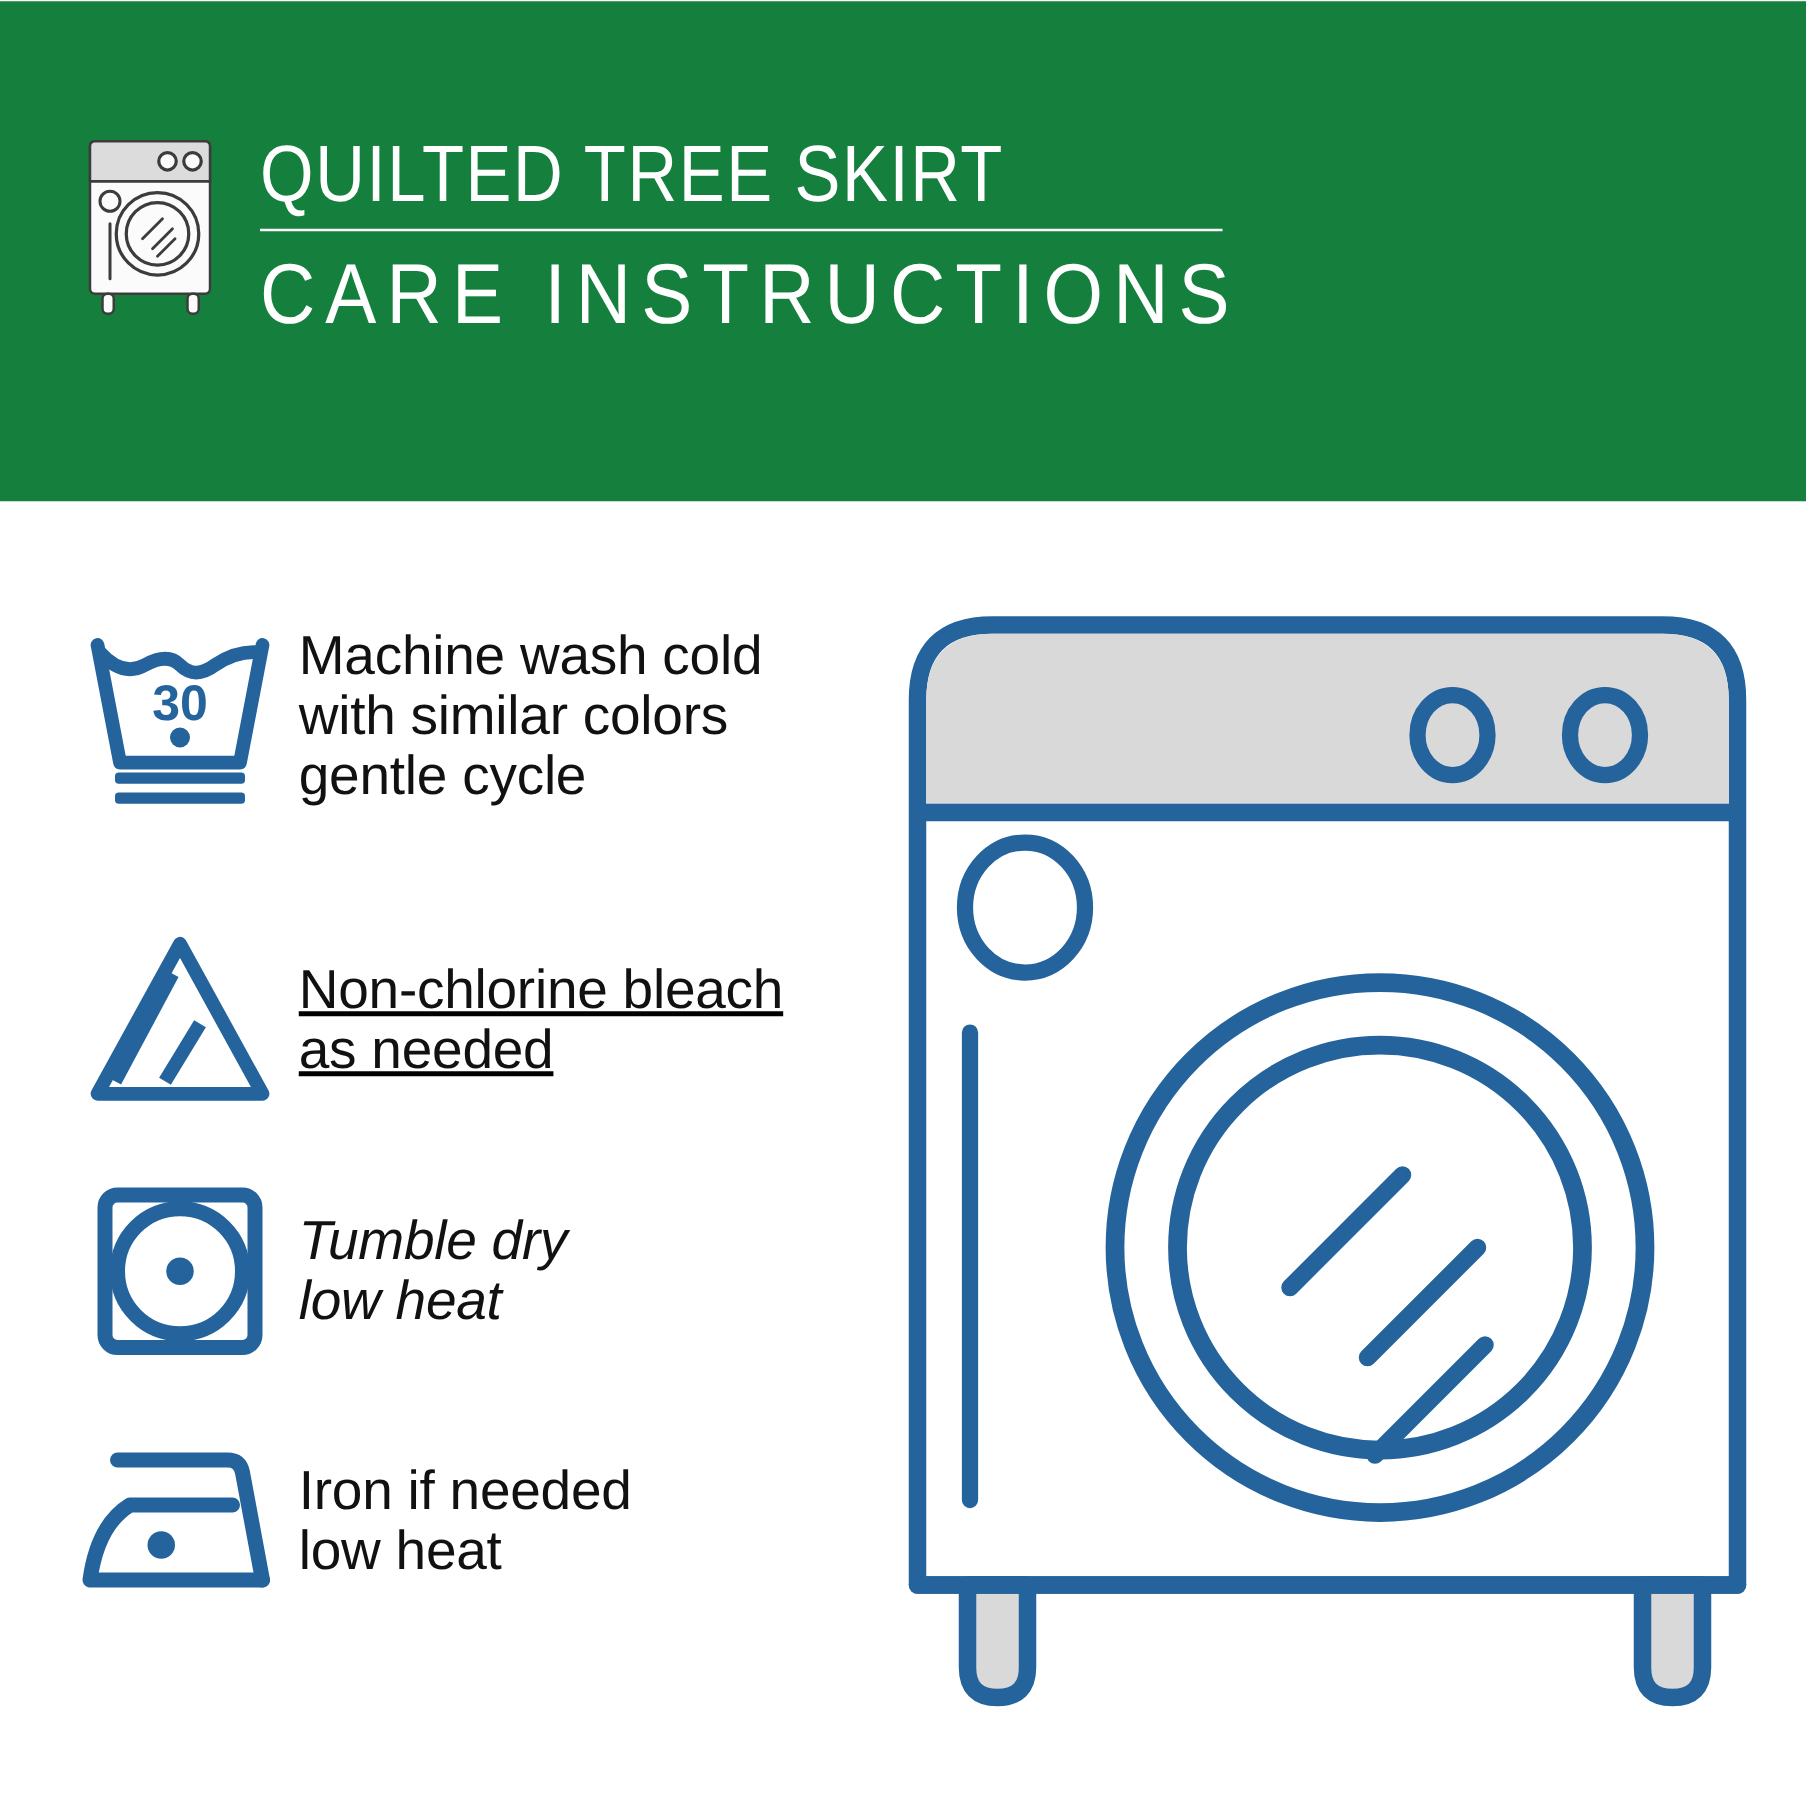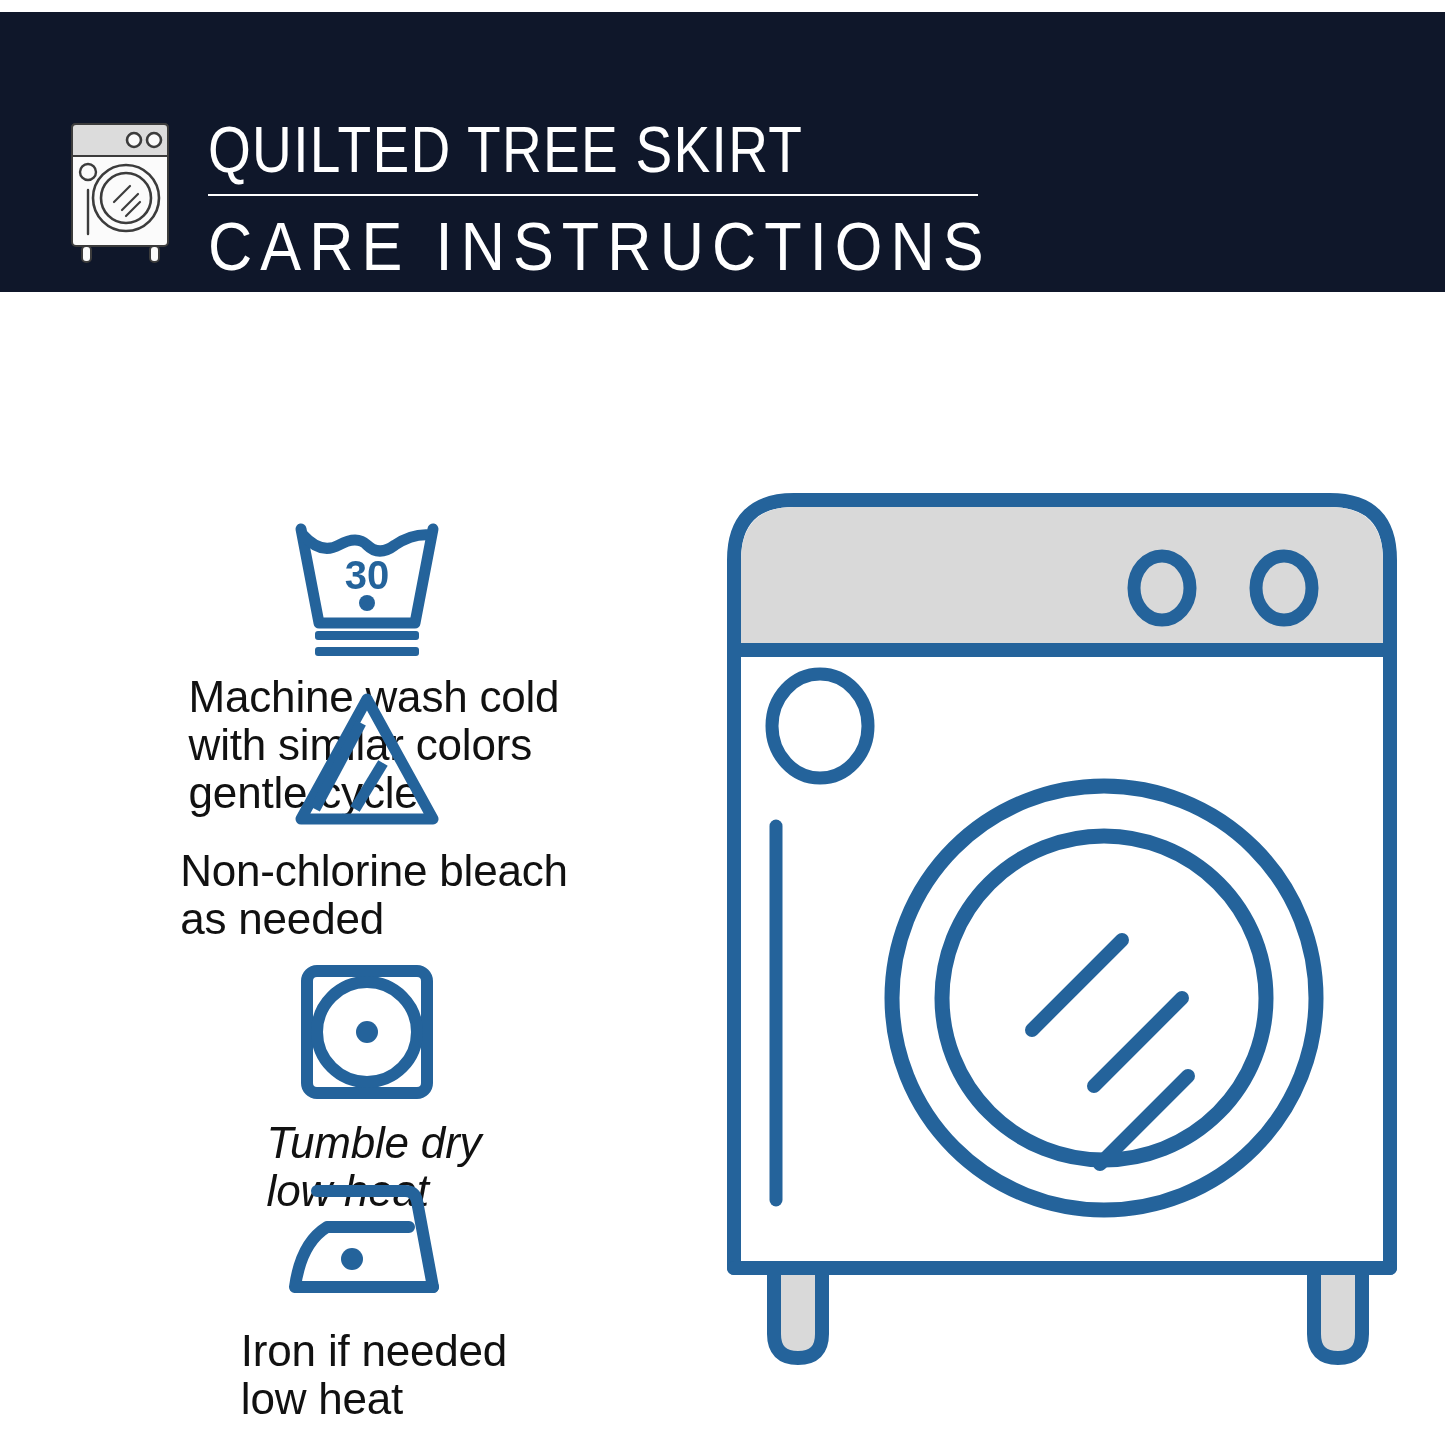--- a/index.html
+++ b/index.html
@@ -15,24 +15,24 @@
     width: 1445px;
     height: 1445px;
     background: #ffffff;
     overflow: hidden;
   }
 
   
   #header-band {
     position: absolute;
     left: 0;
-    top: 12px;
+    top: 1px;
     width: 1445px;
-    height: 280px;
-    background: #0f172a;
+    height: 400px;
+    background: #15803d;
   }
   #header-machine-icon {
     position: absolute;
     left: 64px;
     top: 104px;
     width: 120px;
     height: 150px;
   }
   #header-text-block {
     position: absolute;
@@ -70,39 +70,38 @@
     transform-origin: left center;
   }
 
   
   .care-row {
     position: absolute;
     left: 64px;
     width: 620px;
     display: flex;
     align-items: center;
-    flex-direction: column;
   }
   .care-icon {
     width: 175px;
     flex: 0 0 175px;
     display: flex;
     align-items: center;
     justify-content: flex-start;
   }
   .care-text {
     color: #111111;
     font-size: 44px;
     line-height: 48px;
     font-weight: 400;
     letter-spacing: -0.2px;
     white-space: pre-line;
   }
   #row-wash  { top: 498px; height: 150px; }
-  #row-bleach{ top: 672px; height: 148px; }
+  #row-bleach{ top: 742px; height: 148px; text-decoration: underline; }
   #row-dry   { top: 944px; height: 145px; font-style: italic; }
   #row-iron  { top: 1152px; height: 130px; }
 
   
   #washer-illustration {
     position: absolute;
     left: 722px;
     top: 478px;
     width: 680px;
     height: 890px;

